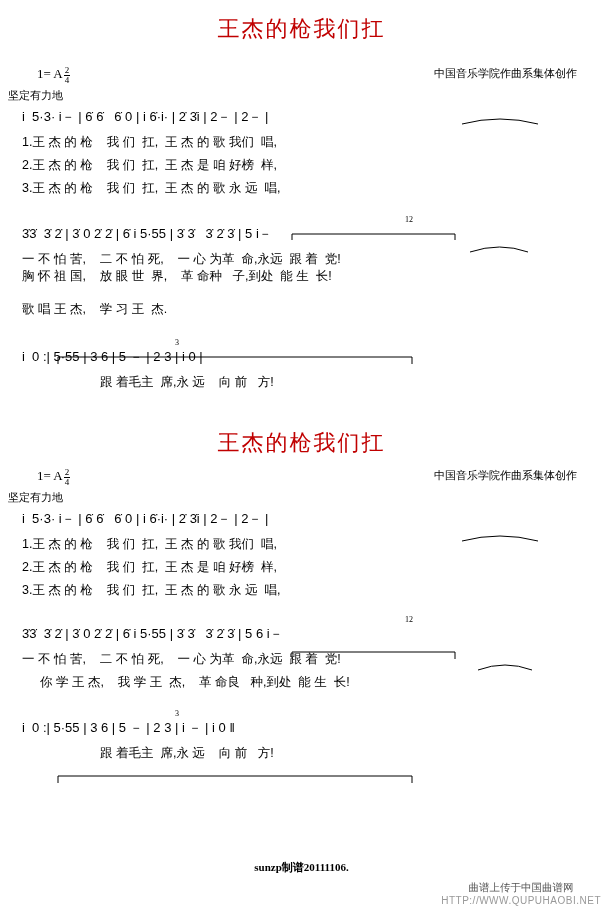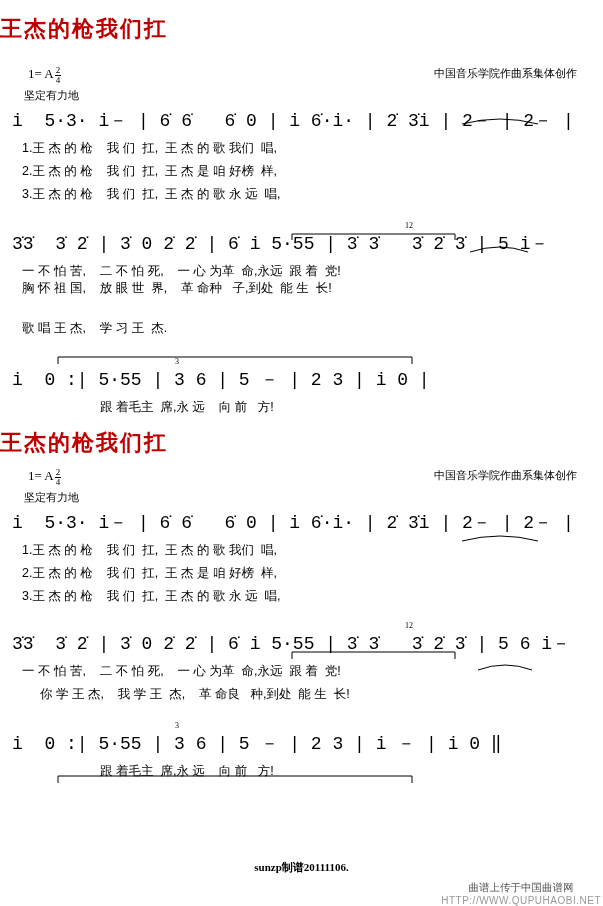--- a/index.html
+++ b/index.html
@@ -14,40 +14,40 @@
     font-family: "Liberation Sans", sans-serif;
     color: #000000;
     overflow: hidden;
   }
   .page {
     position: relative;
     width: 603px;
     height: 906px;
   }
   .title {
-    text-align: left;
+    text-align: center;
     color: #c00000;
     font-family: "Liberation Serif", serif;
-    font-weight: bold;
+    font-weight: normal;
     font-size: 22px;
     letter-spacing: 2px;
   }
   .subtitle {
     text-align: center;
     font-size: 12px;
     font-family: "Liberation Sans", sans-serif;
     letter-spacing: 1px;
   }
   .meta-row {
     position: relative;
     height: 22px;
   }
   .key-sig {
     position: absolute;
-    left: 28px;
+    left: 37px;
     font-size: 13px;
     font-family: "Liberation Serif", serif;
   }
   .key-sig .frac {
     display: inline-block;
     vertical-align: middle;
     font-size: 9px;
     line-height: 1;
     text-align: center;
     margin-left: 1px;
@@ -61,33 +61,33 @@
     display: block;
     padding: 0 1px;
   }
   .composer {
     position: absolute;
     right: 26px;
     font-size: 11px;
   }
   .tempo {
     position: absolute;
-    left: 24px;
+    left: 8px;
     font-size: 11px;
   }
   .staff-block {
     position: relative;
     margin: 0 0 0 0;
   }
   .notes-line {
-    font-family: Liberation Mono, monospace;
-    font-size: 18px;
+    font-family: Liberation Sans, sans-serif;
+    font-size: 13px;
     letter-spacing: 0px;
     white-space: pre;
-    padding-left: 12px;
+    padding-left: 22px;
   }
   .lyric-line {
     font-family: "Liberation Sans", sans-serif;
     font-size: 12.5px;
     white-space: pre;
     padding-left: 22px;
     letter-spacing: 0px;
   }
   .bracket-label {
     position: absolute;
@@ -147,21 +147,21 @@
       <div class="lyric-line" style="margin-top:8px;">1.王 杰 的 枪    我 们  扛,  王 杰 的 歌 我们  唱,</div>
       <div class="lyric-line" style="margin-top:6px;">2.王 杰 的 枪    我 们  扛,  王 杰 是 咱 好榜  样,</div>
       <div class="lyric-line" style="margin-top:6px;">3.王 杰 的 枪    我 们  扛,  王 杰 的 歌 永 远  唱,</div>
     </div>
 
     <div class="staff-block" style="margin-top:28px;">
       <div class="bracket-label" style="left:405px; top:-10px;">12</div>
       <div class="notes-line">3̇3̇  3̇ 2̇ | 3̇ 0 2̇ 2̇ | 6̇ i 5·55 | 3̇ 3̇   3̇ 2̇ 3̇ | 5 i－</div>
       <div class="lyric-line" style="margin-top:8px;">一 不 怕 苦,    二 不 怕 死,    一 心 为革  命,永远  跟 着  党!</div>
       <div class="lyric-line" style="">胸 怀 祖 国,    放 眼 世  界,    革 命种   子,到处  能 生  长!</div>
-      <div class="lyric-line" style="margin-top:23px;">歌 唱 王 杰,    学 习 王  杰.</div>
+      <div class="lyric-line" style="margin-top:16px;">歌 唱 王 杰,    学 习 王  杰.</div>
     </div>
 
     <div class="staff-block" style="margin-top:30px;">
       <div class="bracket-label" style="left:175px; top:-10px;">3</div>
       <div class="notes-line">i  0 :| 5·55 | 3 6 | 5 － | 2 3 | i 0 |</div>
       <div class="lyric-line" style="margin-top:8px; padding-left:100px;">跟 着毛主  席,永 远    向 前   方!</div>
     </div>
   </div>
 
   <div style="position:absolute; left:0; top:428px; width:603px;">

